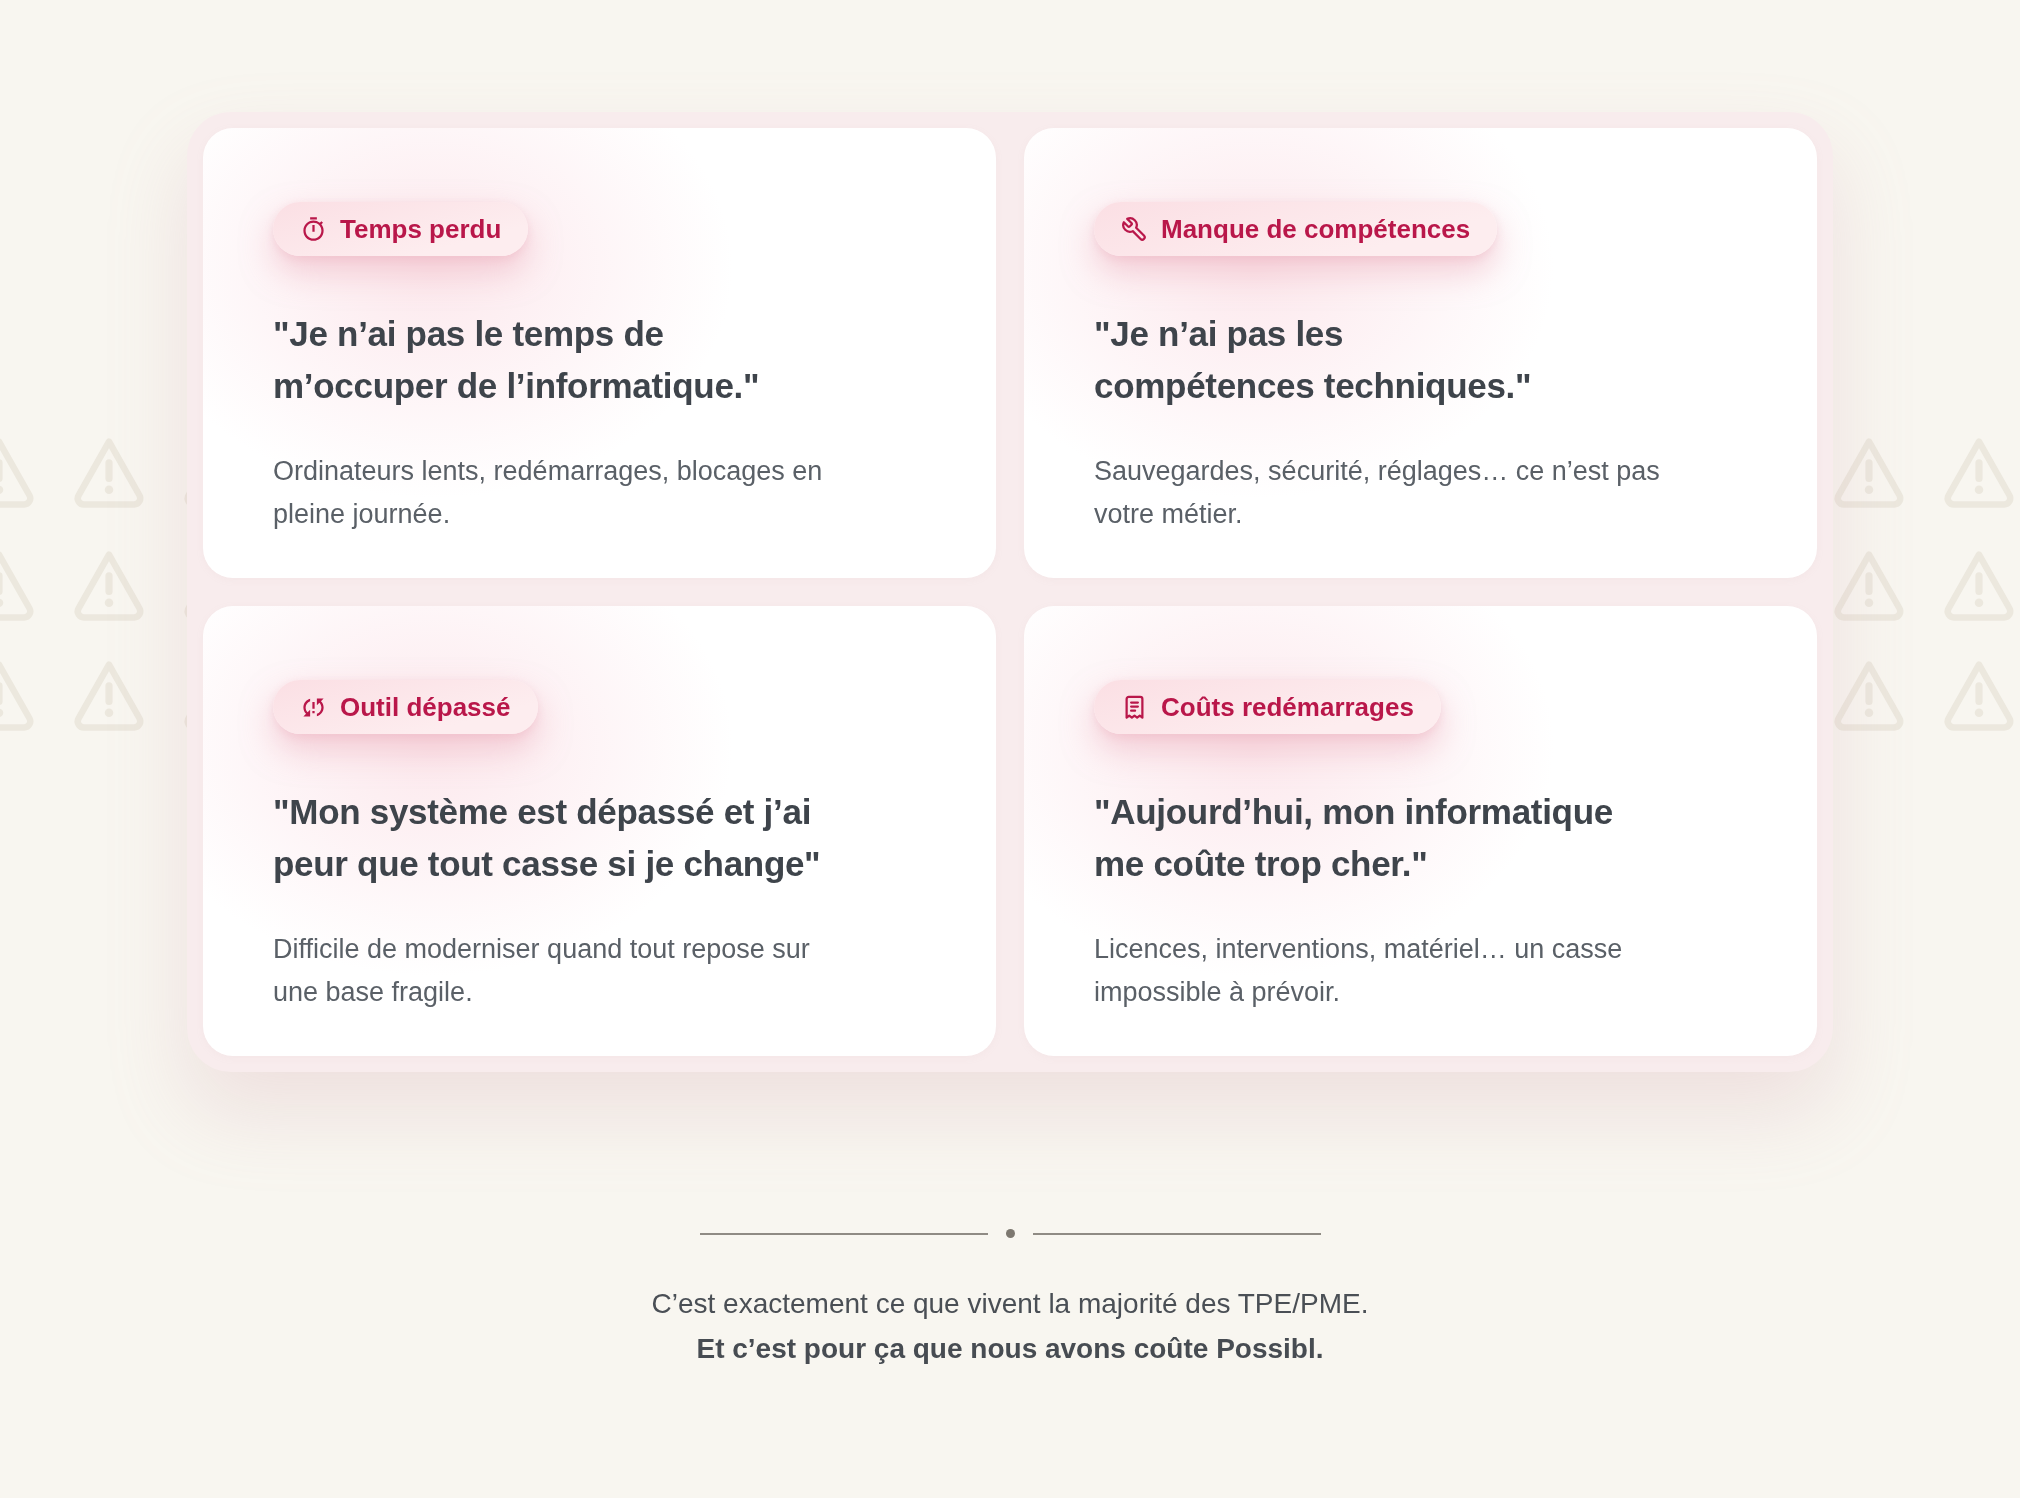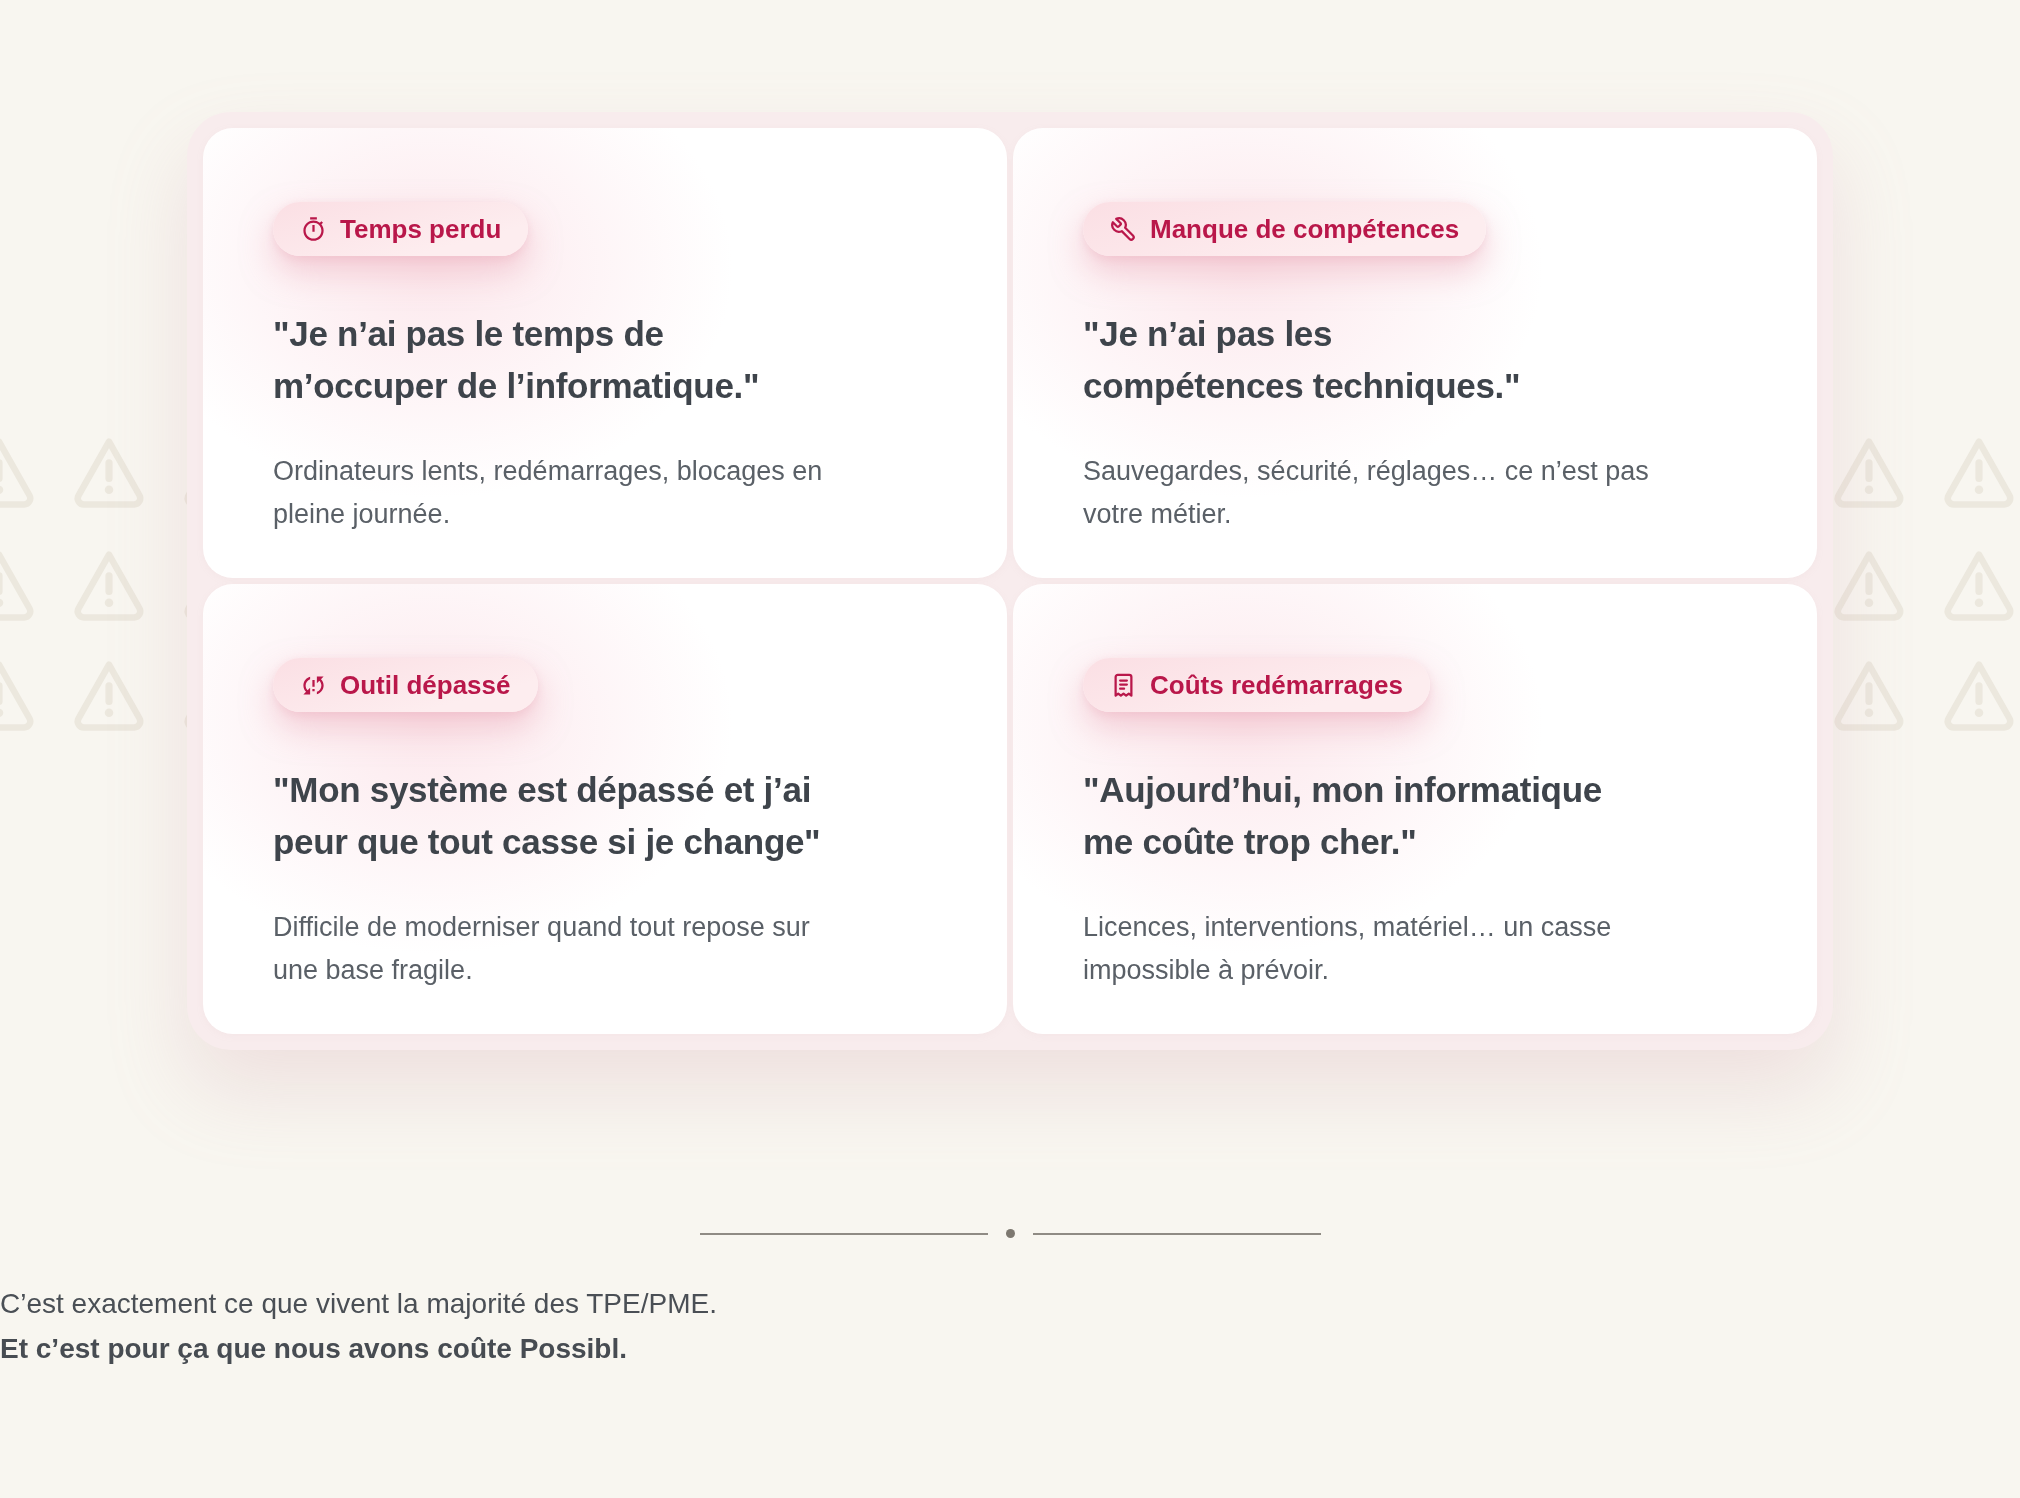--- a/index.html
+++ b/index.html
@@ -18,21 +18,21 @@
   
   .cards-wrap {
     position:absolute; z-index:1;
     left:50%; top:112px; transform:translateX(-50%);
     width:1646px;
     padding:16px;
     background:#f8eced;
     border-radius:44px;
     display:grid;
     grid-template-columns:1fr 1fr;
-    gap:6px;
+    gap:28px;
     box-shadow:0 40px 80px rgba(205,150,163,0.22);
   }
 
   .card {
     position:relative;
     background:#ffffff;
     border-radius:30px;
     height:450px;
     padding:74px 70px 0 70px;
     overflow:hidden;
@@ -73,20 +73,21 @@
     position:relative;
     margin-top:38px;
     font-size:27px; line-height:1.6;
     color:#5a6067;
     white-space:pre-line;
   }
 
   .footer {
     position:absolute; z-index:1;
     left:0; top:1229px; width:100%;
+    text-align:center;
   }
   .divider { display:flex; align-items:center; justify-content:center; gap:18px; }
   .divider .line { width:288px; height:2px; background:#8f8b84; }
   .divider .dot  { width:9px; height:9px; border-radius:50%; background:#7d7870; }
   .footer-line1 { margin-top:50px; font-size:28px; color:#4a4f55; }
   .footer-line2 { margin-top:13px; font-size:28px; font-weight:700; color:#474c52; }
 </style>
 </head>
 <body>
 

